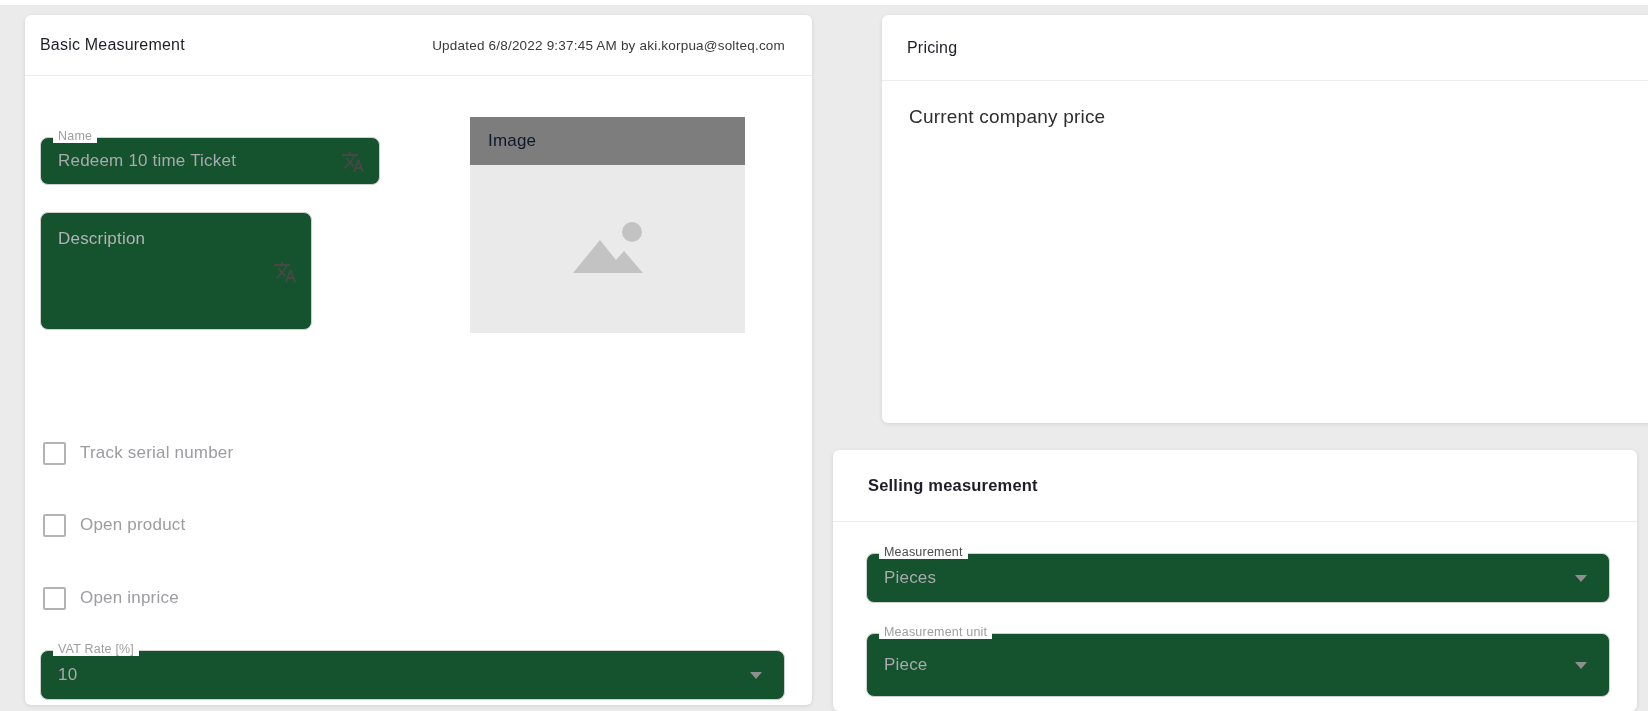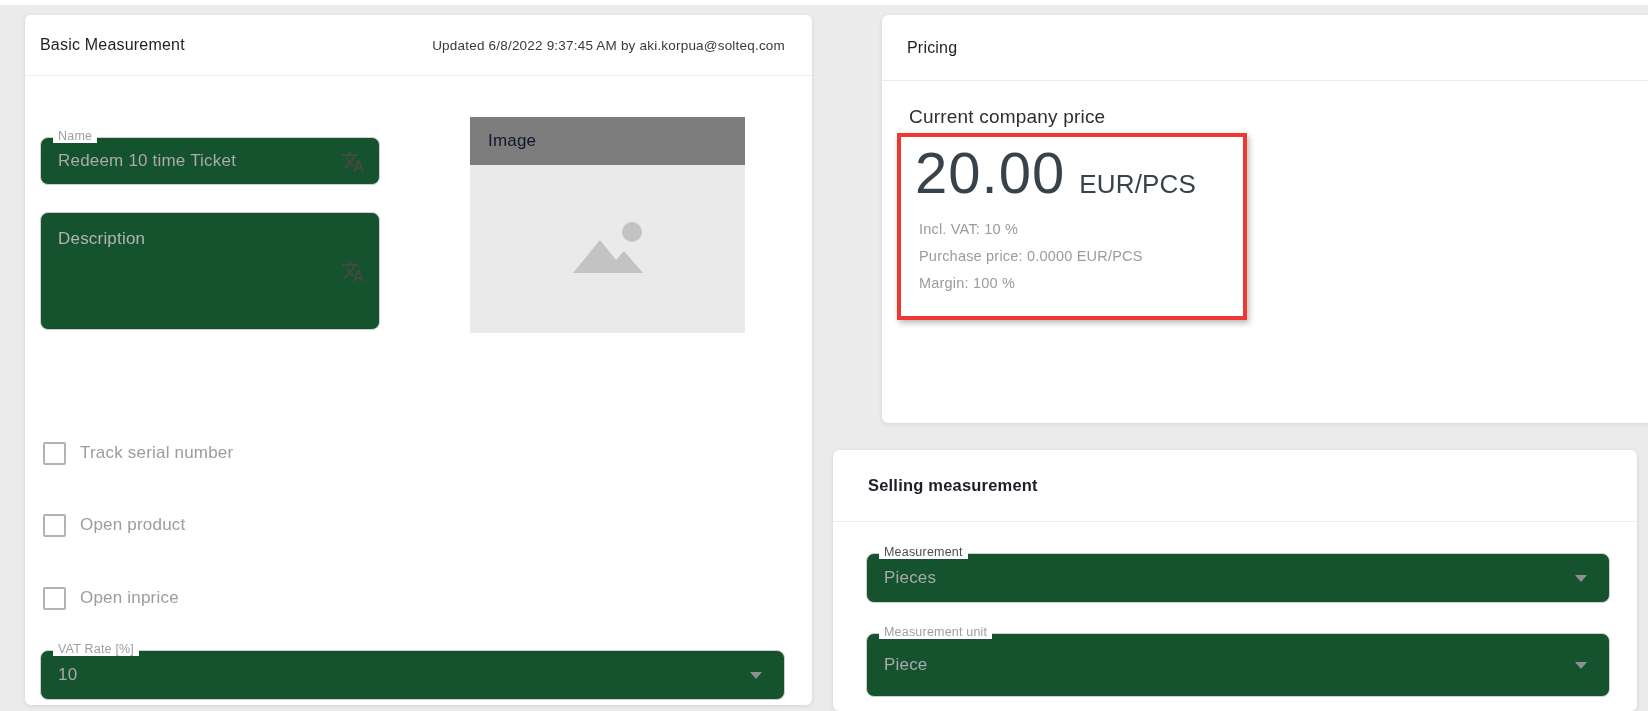--- a/index.html
+++ b/index.html
@@ -53,21 +53,21 @@
     <div class="field" style="left:15px;top:122px;width:340px;height:48px;">
       <span class="field-label">Name</span>
       <span class="field-value">Redeem 10 time Ticket</span>
       <span class="translate-btn" style="top:10px;">
         <svg width="24" height="24" viewBox="0 0 24 24">
             <path fill="#474747" d="M12.87 15.07l-2.54-2.51.03-.03A17.52 17.52 0 0 0 14.07 6H17V4h-7V2H8v2H1v2h11.17C11.5 7.92 10.44 9.75 9 11.35 8.07 10.32 7.3 9.19 6.69 8h-2c.73 1.63 1.73 3.17 2.98 4.56l-5.09 5.02L4 19l5-5 3.11 3.11.76-2.04zM18.5 10h-2L12 22h2l1.12-3h4.75L21 22h2l-4.5-12zm-2.62 7l1.62-4.33L19.12 17h-3.24z"></path>
           </svg>
       </span>
     </div>
 
-    <div class="field" style="left:15px;top:197px;width:340px;height:118px;">
+    <div class="field" style="left:15px;top:197px;width:272px;height:118px;">
       <span class="desc-placeholder">Description</span>
       <span class="translate-btn" style="top:45px;">
         <svg width="24" height="24" viewBox="0 0 24 24">
             <path fill="#474747" d="M12.87 15.07l-2.54-2.51.03-.03A17.52 17.52 0 0 0 14.07 6H17V4h-7V2H8v2H1v2h11.17C11.5 7.92 10.44 9.75 9 11.35 8.07 10.32 7.3 9.19 6.69 8h-2c.73 1.63 1.73 3.17 2.98 4.56l-5.09 5.02L4 19l5-5 3.11 3.11.76-2.04zM18.5 10h-2L12 22h2l1.12-3h4.75L21 22h2l-4.5-12zm-2.62 7l1.62-4.33L19.12 17h-3.24z"></path>
           </svg>
       </span>
     </div>
 
     <div class="img-box">
       <div class="img-header">
@@ -102,29 +102,20 @@
   </div>
 
   <div class="card card-pricing">
     <div class="card-header" style="height:65px;padding-left:25px;">
       <span class="card-title">Pricing</span>
     </div>
     <div class="divider" style="top:65px;"></div>
 
     <div class="section-heading">Current company price</div>
 
-    <div class="highlight-box">
-      <div class="price-row">
-        <span class="price-amount">20.00</span>
-        <span class="price-unit">EUR/PCS</span>
-      </div>
-      <div class="price-detail" style="top:84px;">Incl. VAT: 10 %</div>
-      <div class="price-detail" style="top:111px;">Purchase price: 0.0000 EUR/PCS</div>
-      <div class="price-detail" style="top:138px;">Margin: 100 %</div>
-    </div>
   </div>
 
   <div class="card card-selling">
     <div class="card-header" style="height:71px;padding-left:35px;">
       <span class="card-title" style="font-size:16.5px;font-weight:600;">Selling measurement</span>
     </div>
     <div class="divider" style="top:71px;"></div>
 
     <div class="field" style="left:33px;top:103px;width:744px;height:50px;">
       <span class="field-label dark">Measurement</span>

